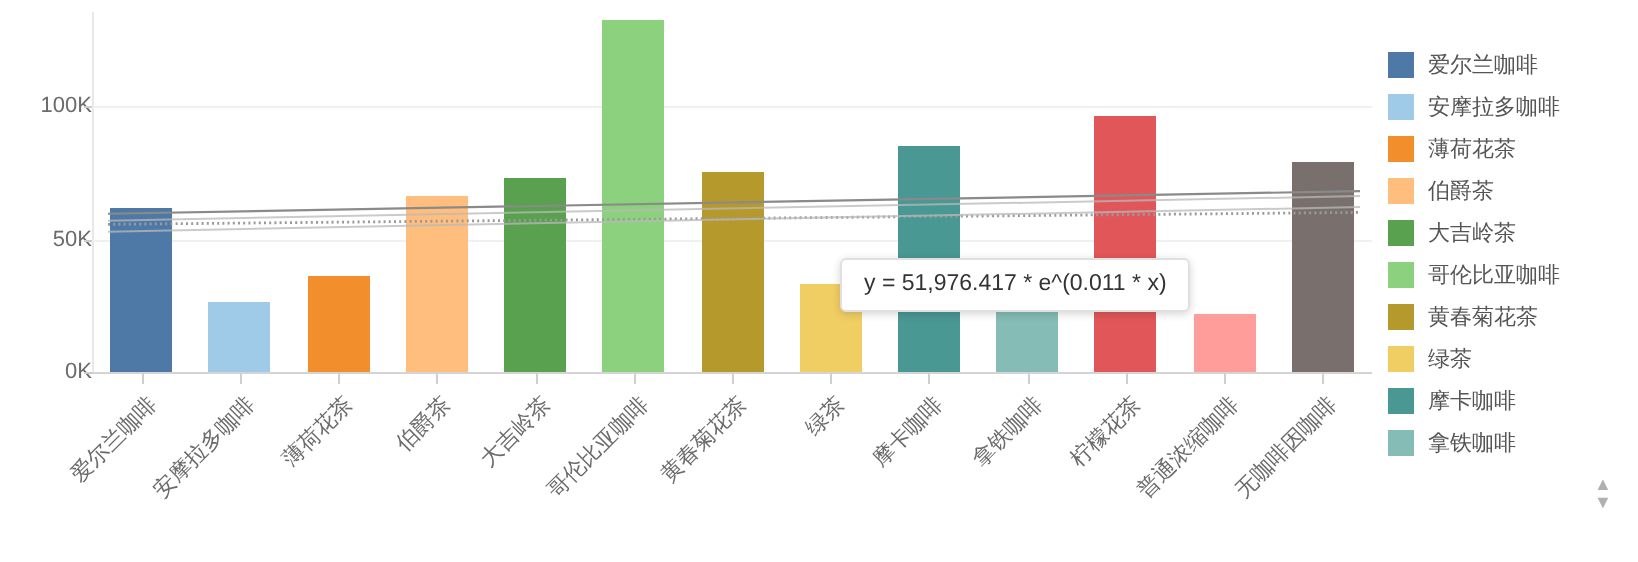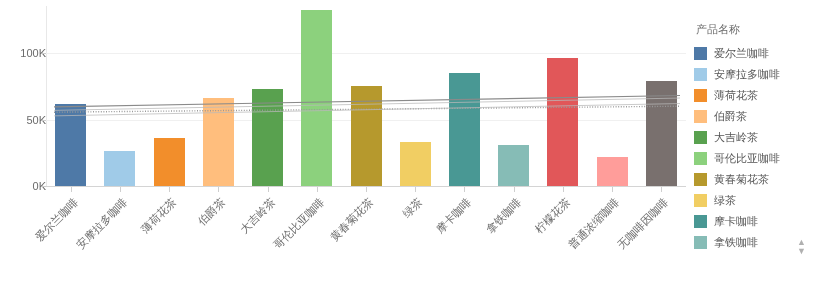--- a/index.html
+++ b/index.html
@@ -242,23 +242,25 @@
       <div class="xtickmark" style="left: 468px;"></div>
       <div class="xlabel" style="left: 268px; width: 200px;">拿铁咖啡</div>
       <div class="xtickmark" style="left: 517px;"></div>
       <div class="xlabel" style="left: 317px; width: 200px;">柠檬花茶</div>
       <div class="xtickmark" style="left: 566px;"></div>
       <div class="xlabel" style="left: 366px; width: 200px;">普通浓缩咖啡</div>
       <div class="xtickmark" style="left: 615px;"></div>
       <div class="xlabel" style="left: 415px; width: 200px;">无咖啡因咖啡</div>
     </div>
 
+  <div id="tooltip">
+    <span>y = 51,976.417 * e^(0.011 * x)</span>
+  </div>
 
   <div id="legend">
-    <div id="legend-title">产品名称</div>
     <div id="legend-items">
         <div class="legend-item">
           <span class="legend-swatch" style="background: rgb(78, 121, 167);"></span>
           <span class="legend-label">爱尔兰咖啡</span>
         </div>
         <div class="legend-item">
           <span class="legend-swatch" style="background: rgb(160, 203, 232);"></span>
           <span class="legend-label">安摩拉多咖啡</span>
         </div>
         <div class="legend-item">

